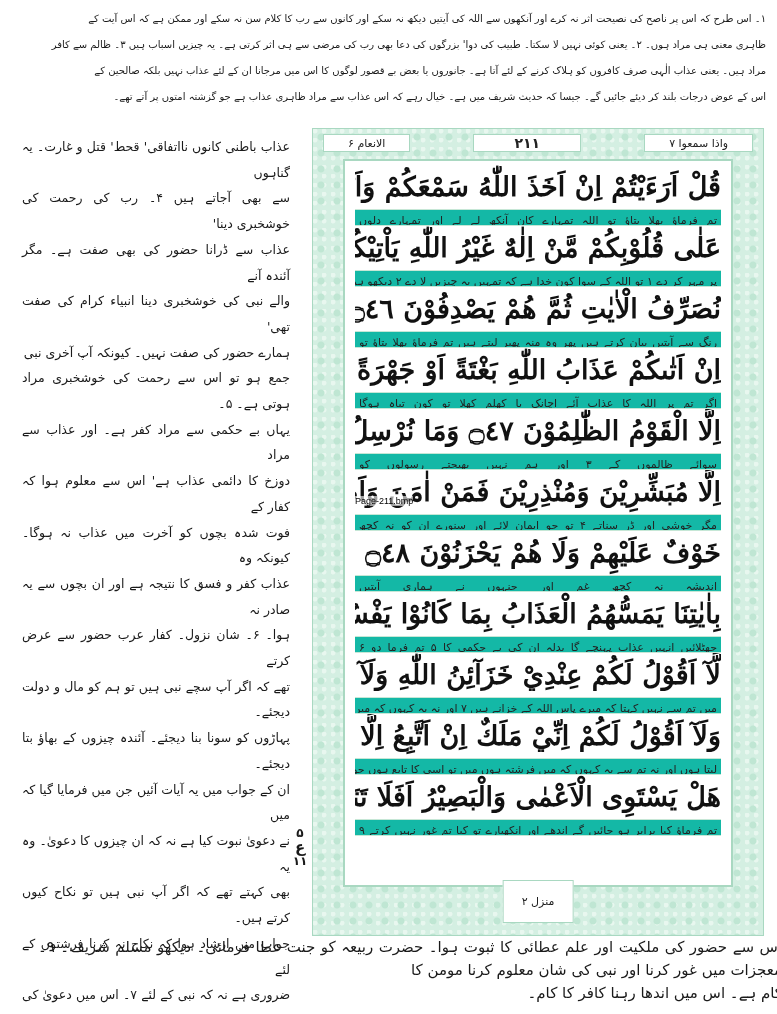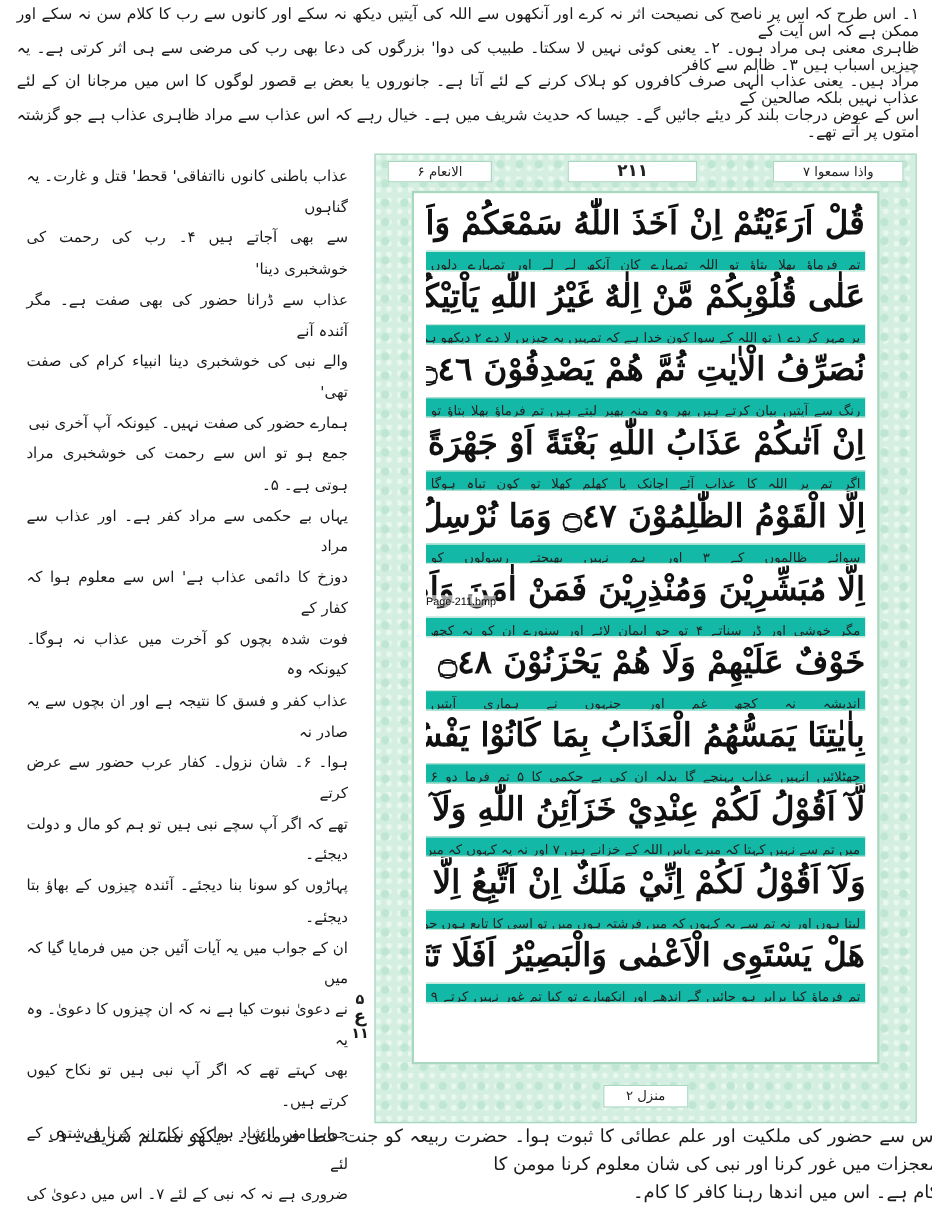--- a/index.html
+++ b/index.html
@@ -2,21 +2,21 @@
 <html><head>
 <meta charset="utf-8">
 <style>
   * { box-sizing: border-box; margin: 0; padding: 0; }
   html, body { width: 777px; height: 1014px; background: #ffffff; overflow: hidden; }
   body { position: relative; font-family: "DejaVu Sans", sans-serif; color: #1a1a1a; }
 
   .commentary-top {
     position: absolute; left: 14px; top: 6px; width: 752px;
     direction: rtl; text-align: justify;
-    font-size: 13px; line-height: 14px;
+    font-size: 10px; line-height: 26px;
   }
   .commentary-top p { margin: 0; }
 
   .commentary-side {
     position: absolute; left: 22px; top: 134px; width: 268px;
     direction: rtl; text-align: justify;
     font-size: 12.5px; line-height: 25.7px;
   }
   .commentary-bottom {
     position: absolute; left: 22px; top: 936px; width: 744px;
@@ -64,21 +64,21 @@
   .translation-line {
     direction: rtl; text-align: justify; text-align-last: justify;
     font-size: 11px; height: 17px; line-height: 22px; color: #222;
     border-top: 1px solid #c6e7d6; border-bottom: 1px solid #c6e7d6;
     background: #14b8a6; white-space: nowrap; overflow: hidden;
     padding: 0 4px;
   }
   .manzil-label {
     position: absolute; left: 50%; bottom: 12px; transform: translateX(-50%);
     background: #fff; border: 1px solid #a9d8c1; font-size: 11px;
-    padding: 2px 18px; direction: rtl;
+    padding: 14px 18px; direction: rtl;
   }
   .file-label {
     position: absolute; left: 355px; top: 496px; font-size: 9px;
     font-family: "Liberation Sans", sans-serif; color: #000; z-index: 5;
     background: rgba(255,255,255,0.6);
   }
 </style>
 </head>
 <body>
 

